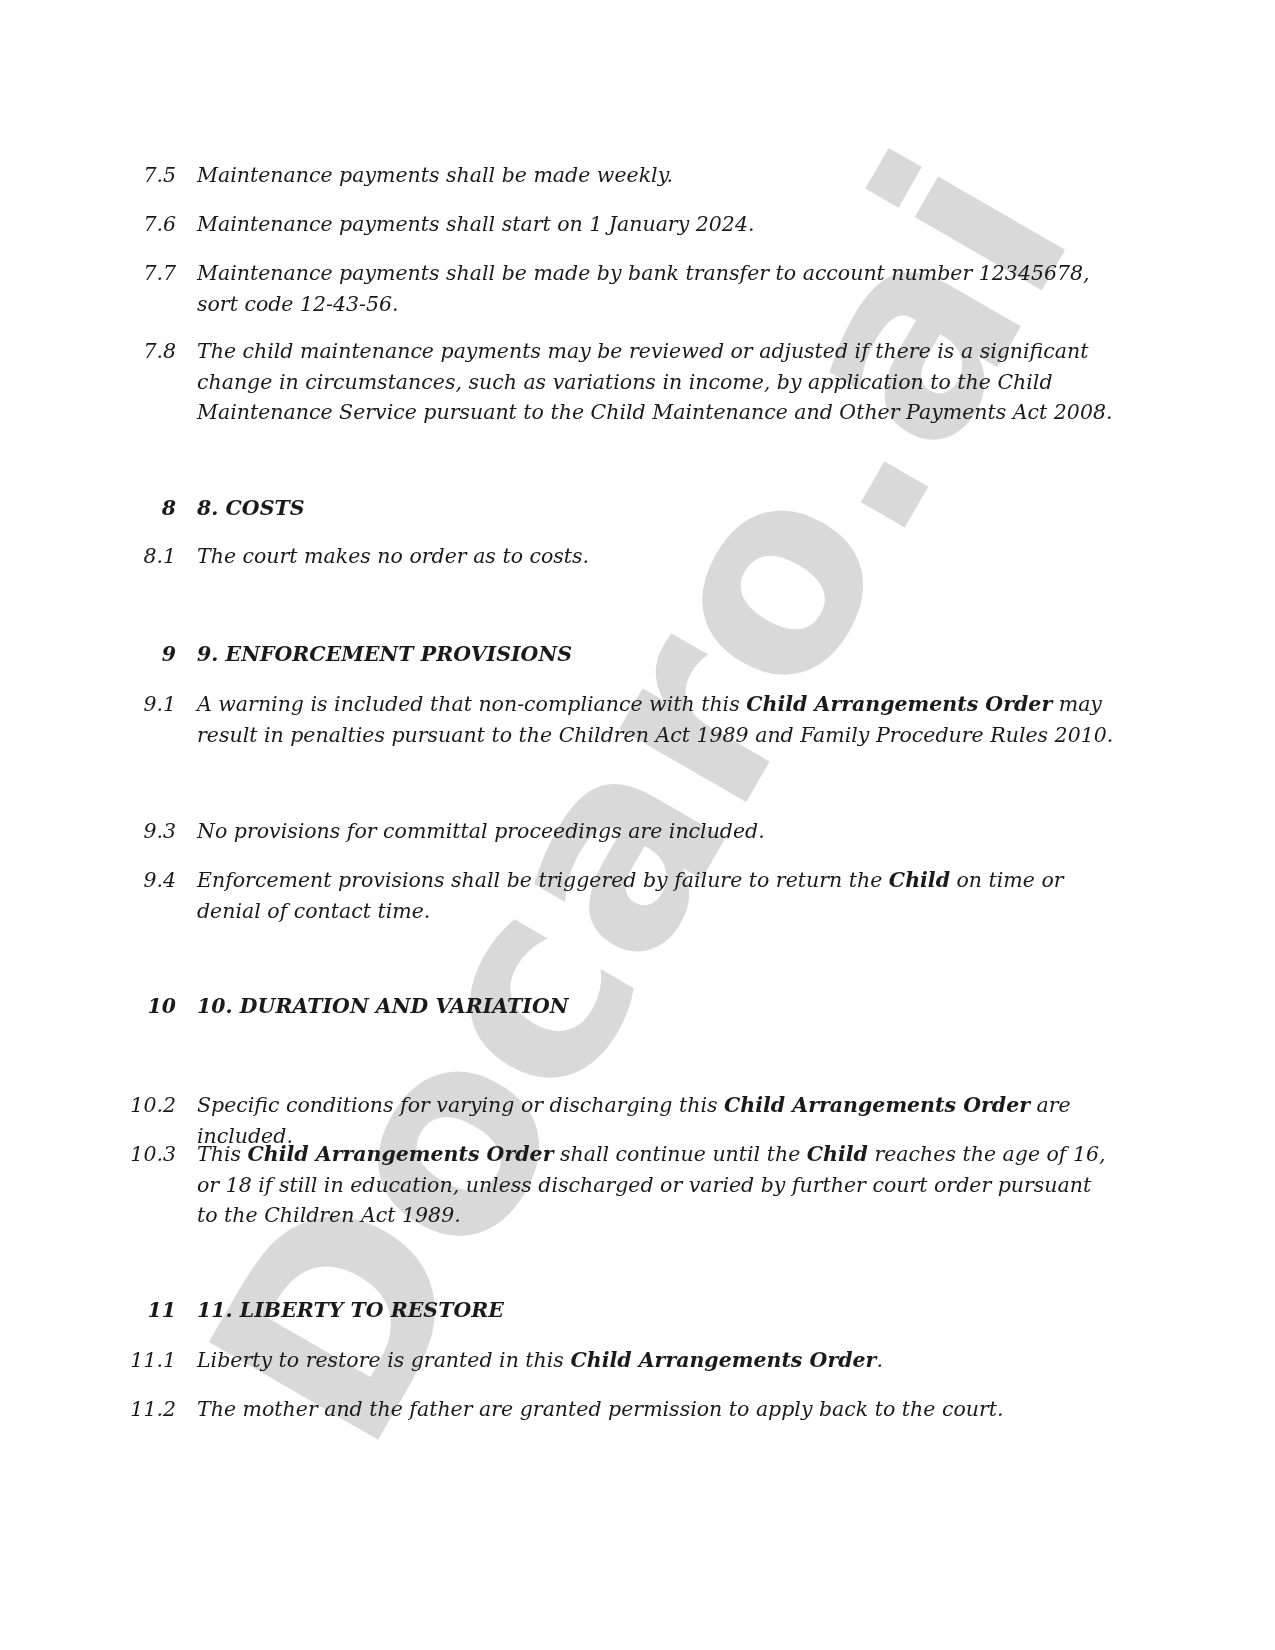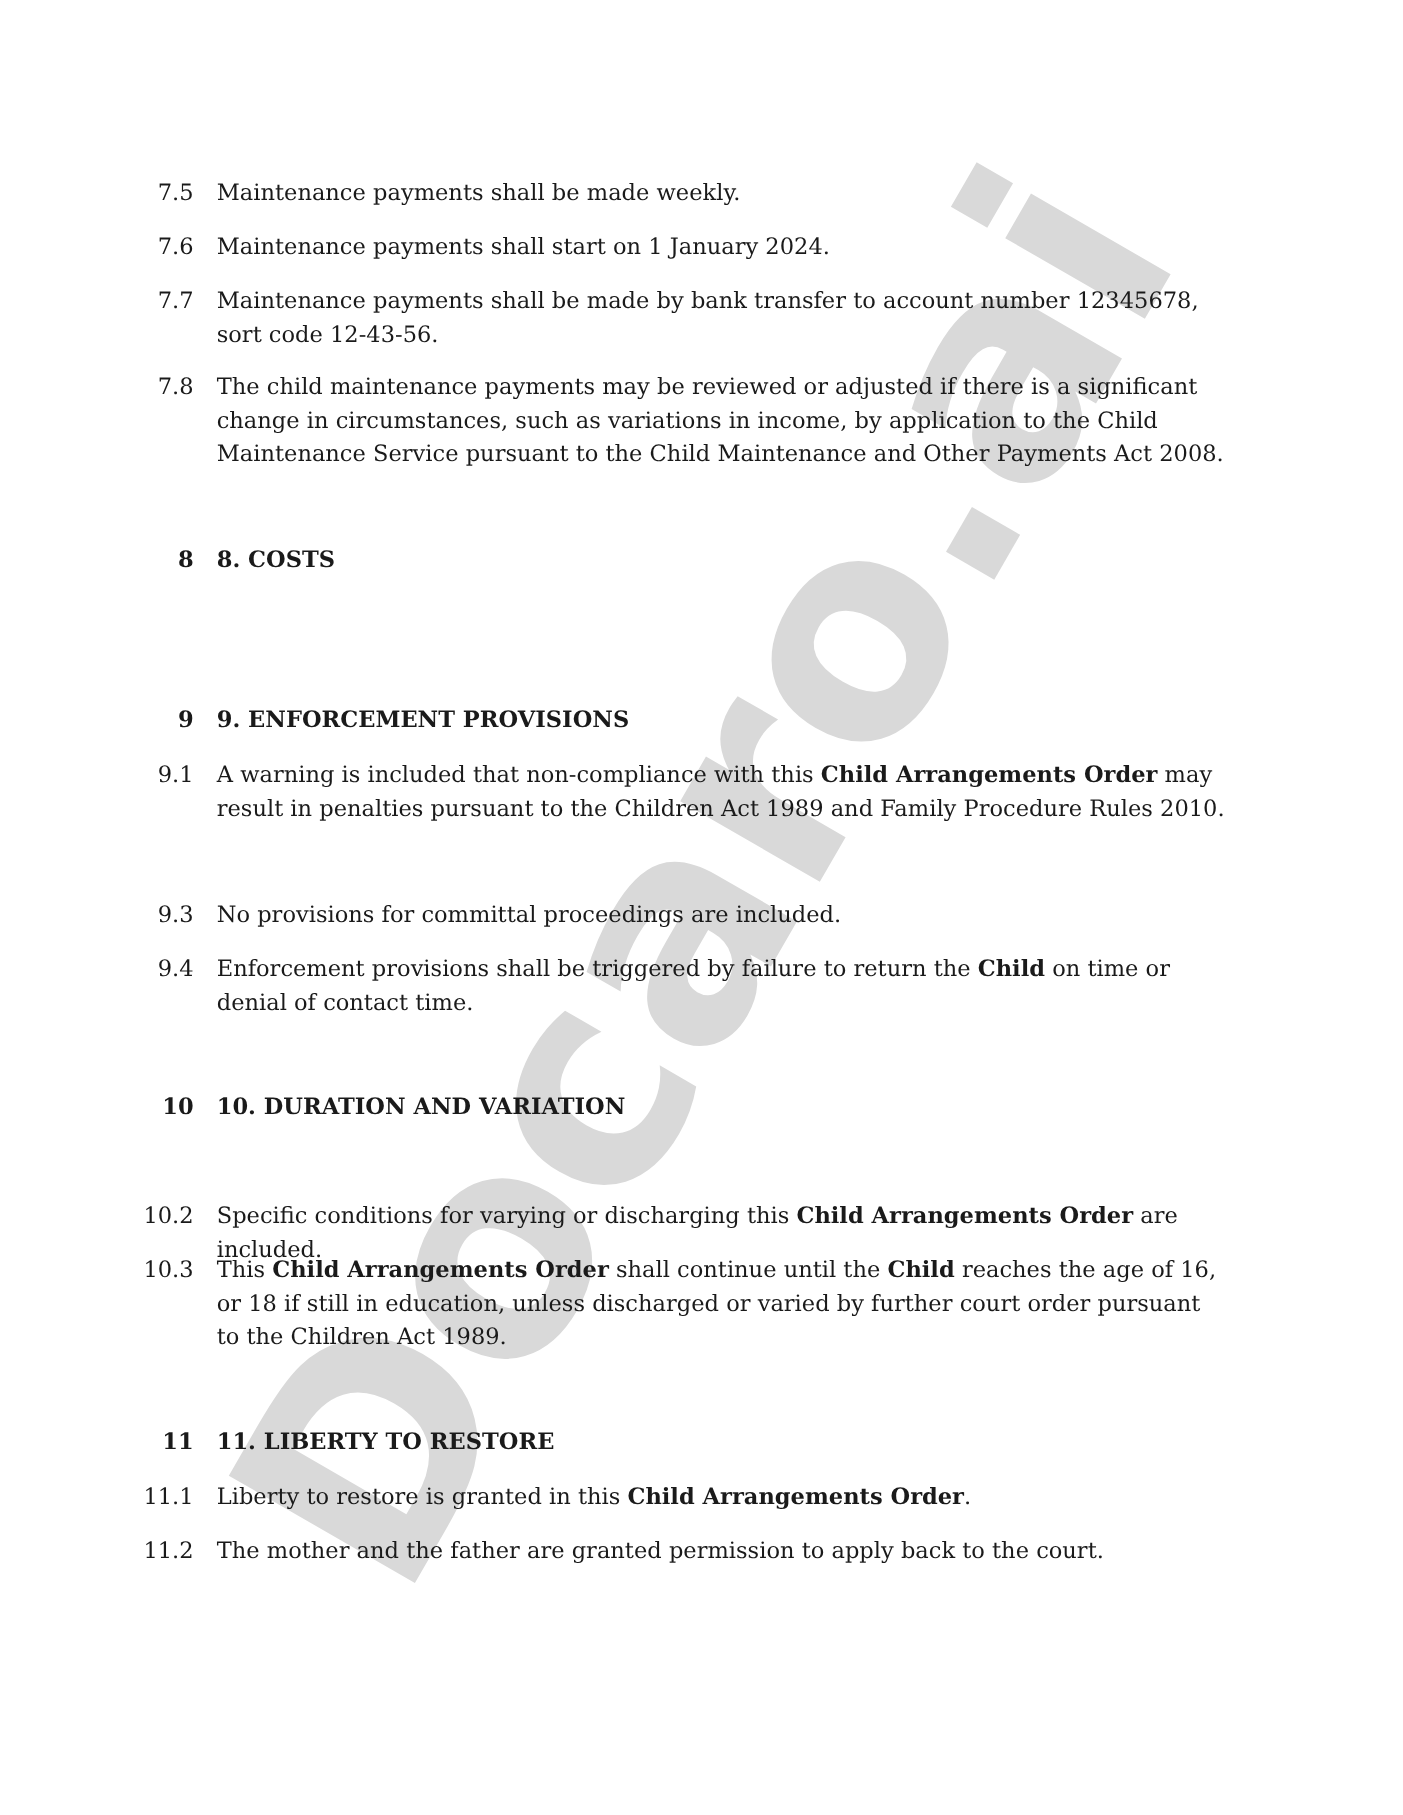--- a/index.html
+++ b/index.html
@@ -30,20 +30,21 @@
       pointer-events: none;
       user-select: none;
     }
     .page {
       position: absolute;
       left: 0;
       top: 0;
       width: 1275px;
       height: 1650px;
       z-index: 1;
+      font-style: italic;
     }
     .row {
       position: absolute;
       left: 130px;
       width: 990px;
       display: flex;
       font-size: 20.5px;
       line-height: 30.5px;
     }
     .num {
@@ -86,20 +87,24 @@
   <div class="row" style="top:336px">
     <span class="num">7.8</span>
     <span class="txt">The child maintenance payments may be reviewed or adjusted if there is a significant change in circumstances, such as variations in income, by application to the Child Maintenance Service pursuant to the Child Maintenance and Other Payments Act 2008.</span>
   </div>
 
   <div class="row heading" style="top:493px">
     <span class="num">8</span>
     <span class="txt">8. COSTS</span>
   </div>
 
+  <div class="row" style="top:541px">
+    <span class="num">8.1</span>
+    <span class="txt">The court makes no order as to costs.</span>
+  </div>
 
   <div class="row heading" style="top:639px">
     <span class="num">9</span>
     <span class="txt">9. ENFORCEMENT PROVISIONS</span>
   </div>
 
   <div class="row" style="top:689px">
     <span class="num">9.1</span>
     <span class="txt"><span>A warning is included that non-compliance with this </span><b>Child Arrangements Order</b><span> may result in penalties pursuant to the Children Act 1989 and Family Procedure Rules 2010.</span></span>
   </div>

